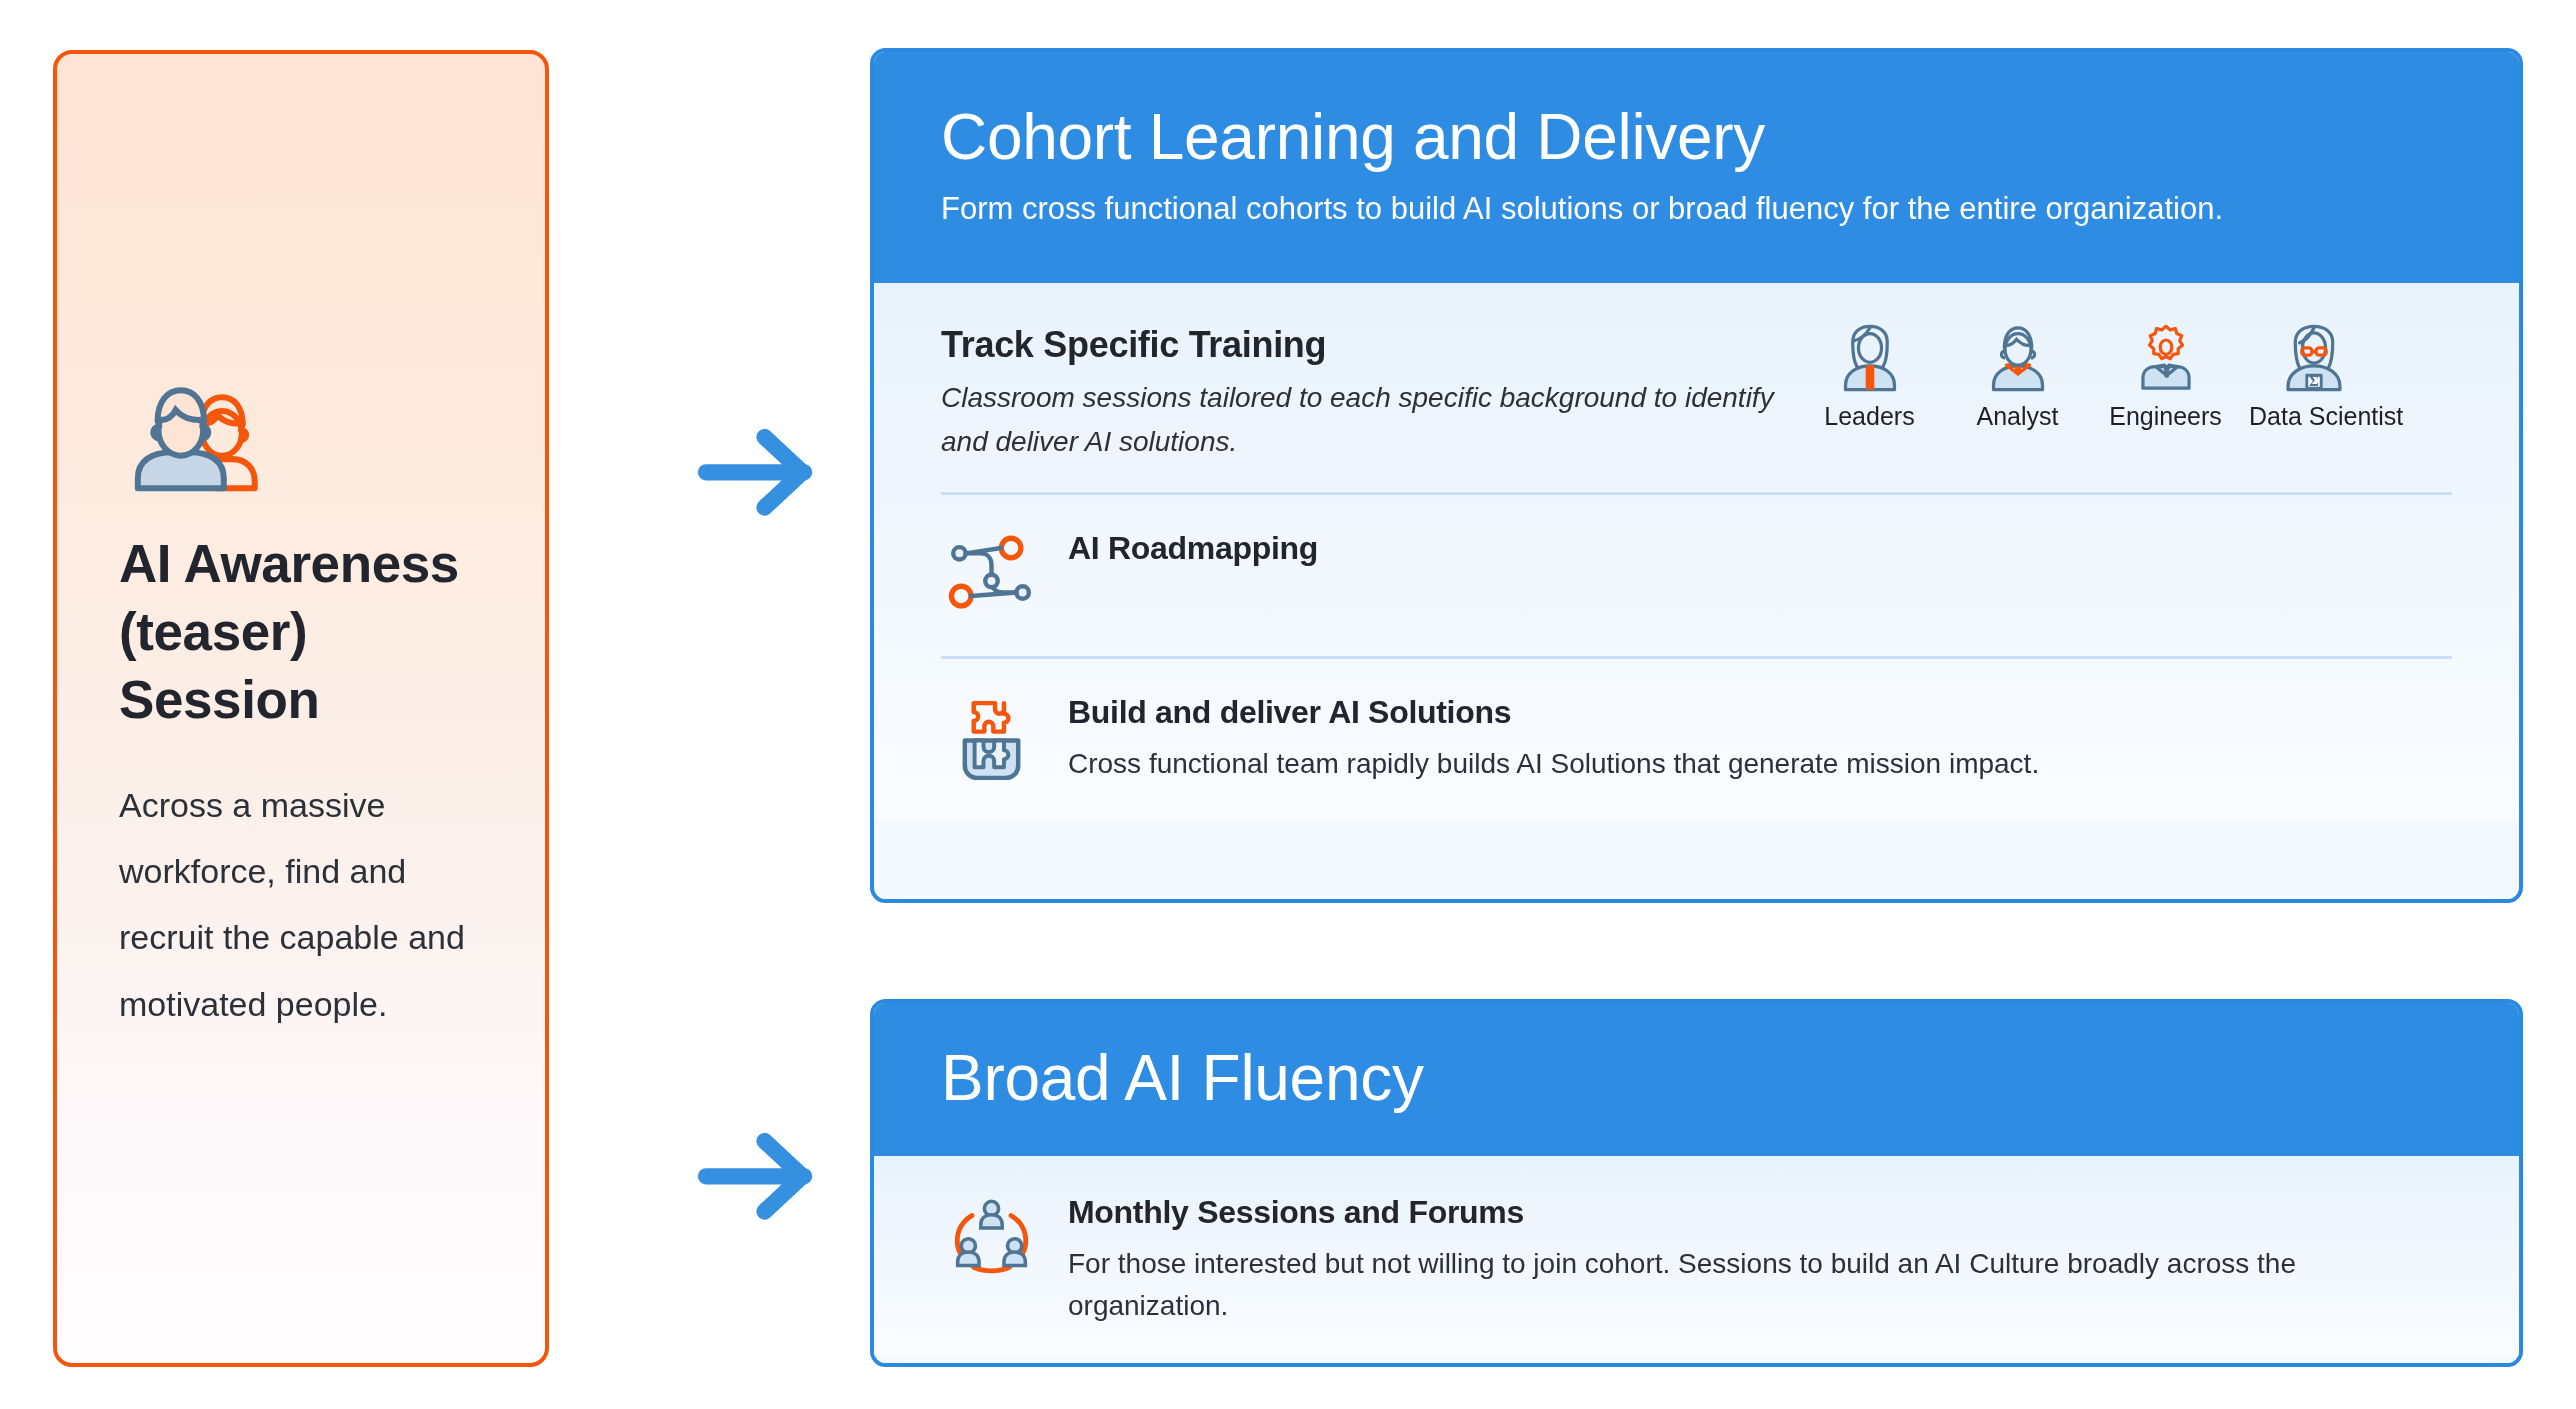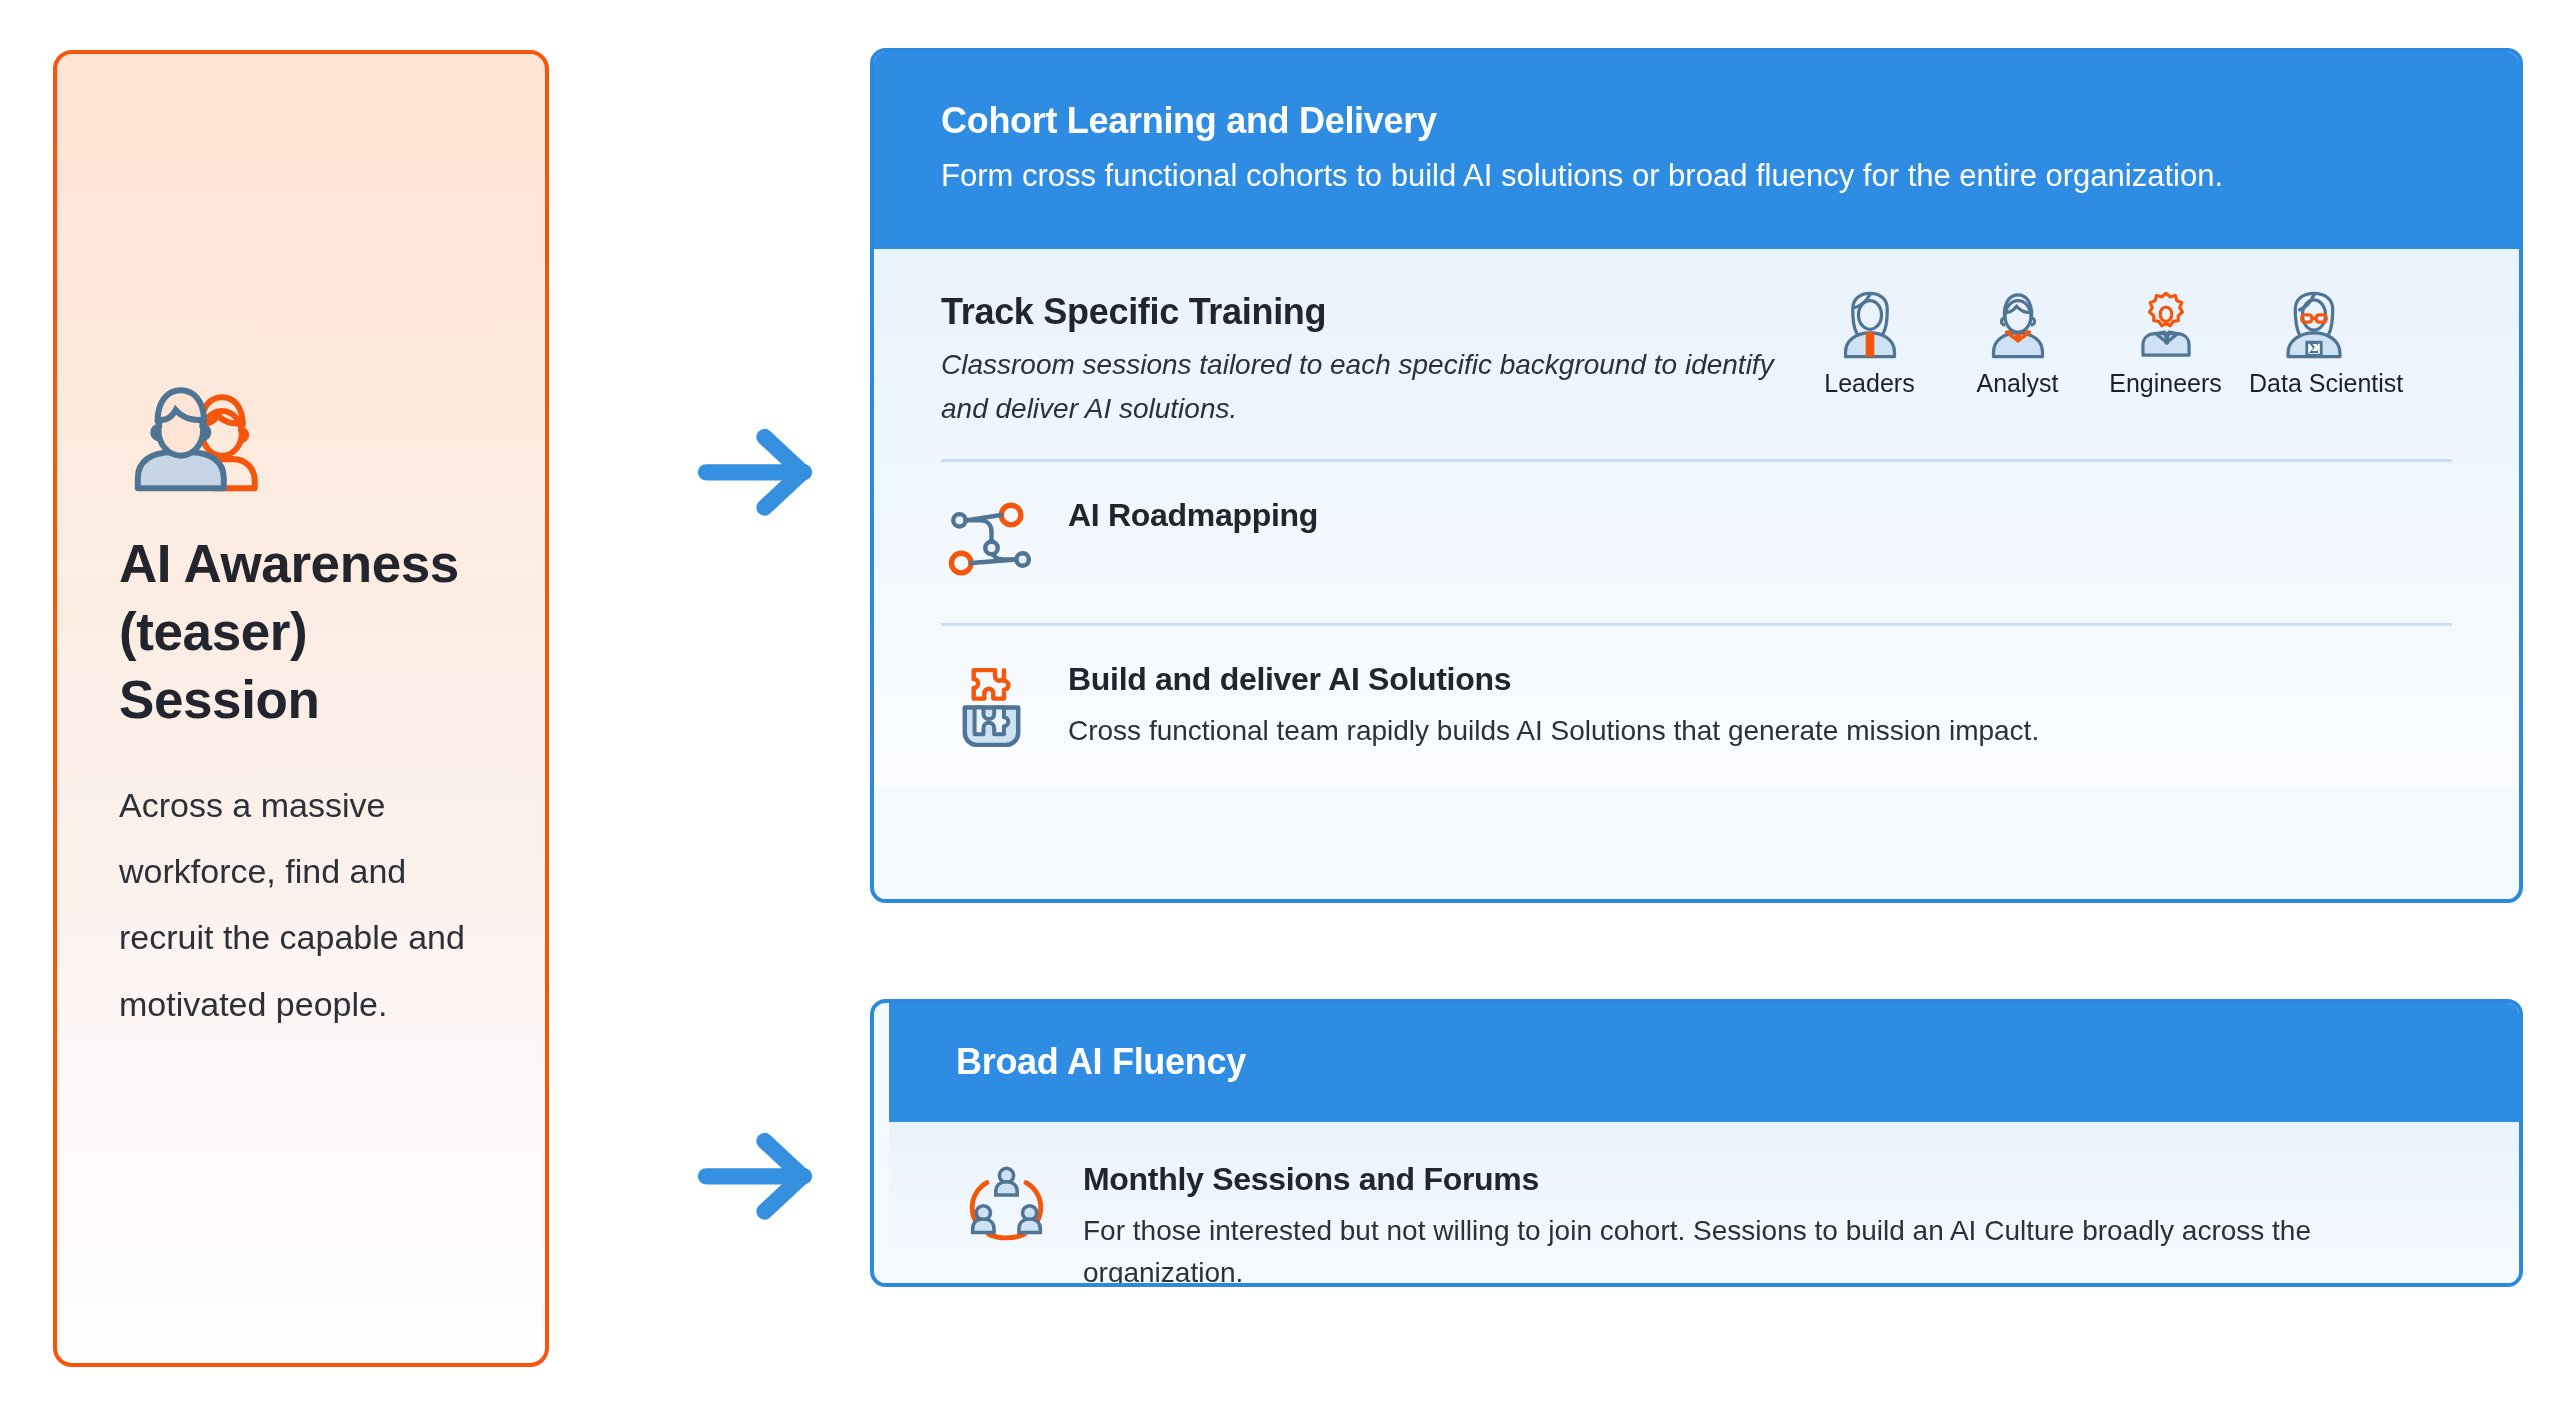--- a/index.html
+++ b/index.html
@@ -40,26 +40,26 @@
 
   
   .panel {
     position:absolute;
     border:4.3px solid #2a8ae0;
     border-radius:15.5px;
     overflow:hidden;
     background:#f4f9fe;
   }
   .panel-1 { left:870px; top:48px; width:1653px; height:855px; }
-  .panel-2 { left:870px; top:999px; width:1653px; height:288px;padding-left:15px; }
+  .panel-2 { left:870px; top:999px; width:1653px; height:368px; }
 
   .panel-head { background:#2e8de2; padding:26px 67px 29px 67px; }
   .panel-head.tall { padding:48px 67px 53px 67px; }
   .head-title {
-    color:#ffffff; font-size:36px; font-weight:bold;
+    color:#ffffff; font-size:64px; font-weight:normal;
     letter-spacing:-0.3px; line-height:1.18;
   }
   .head-sub {
     color:#ffffff; font-size:31px; margin-top:13.7px; line-height:1.3;
     font-weight:normal;
   }
 
   .panel-body {
     background:linear-gradient(to bottom, #e9f3fc 0%, #eef5fd 30%, #f4f9fe 65%, #fafcff 100%);
     padding:0;

